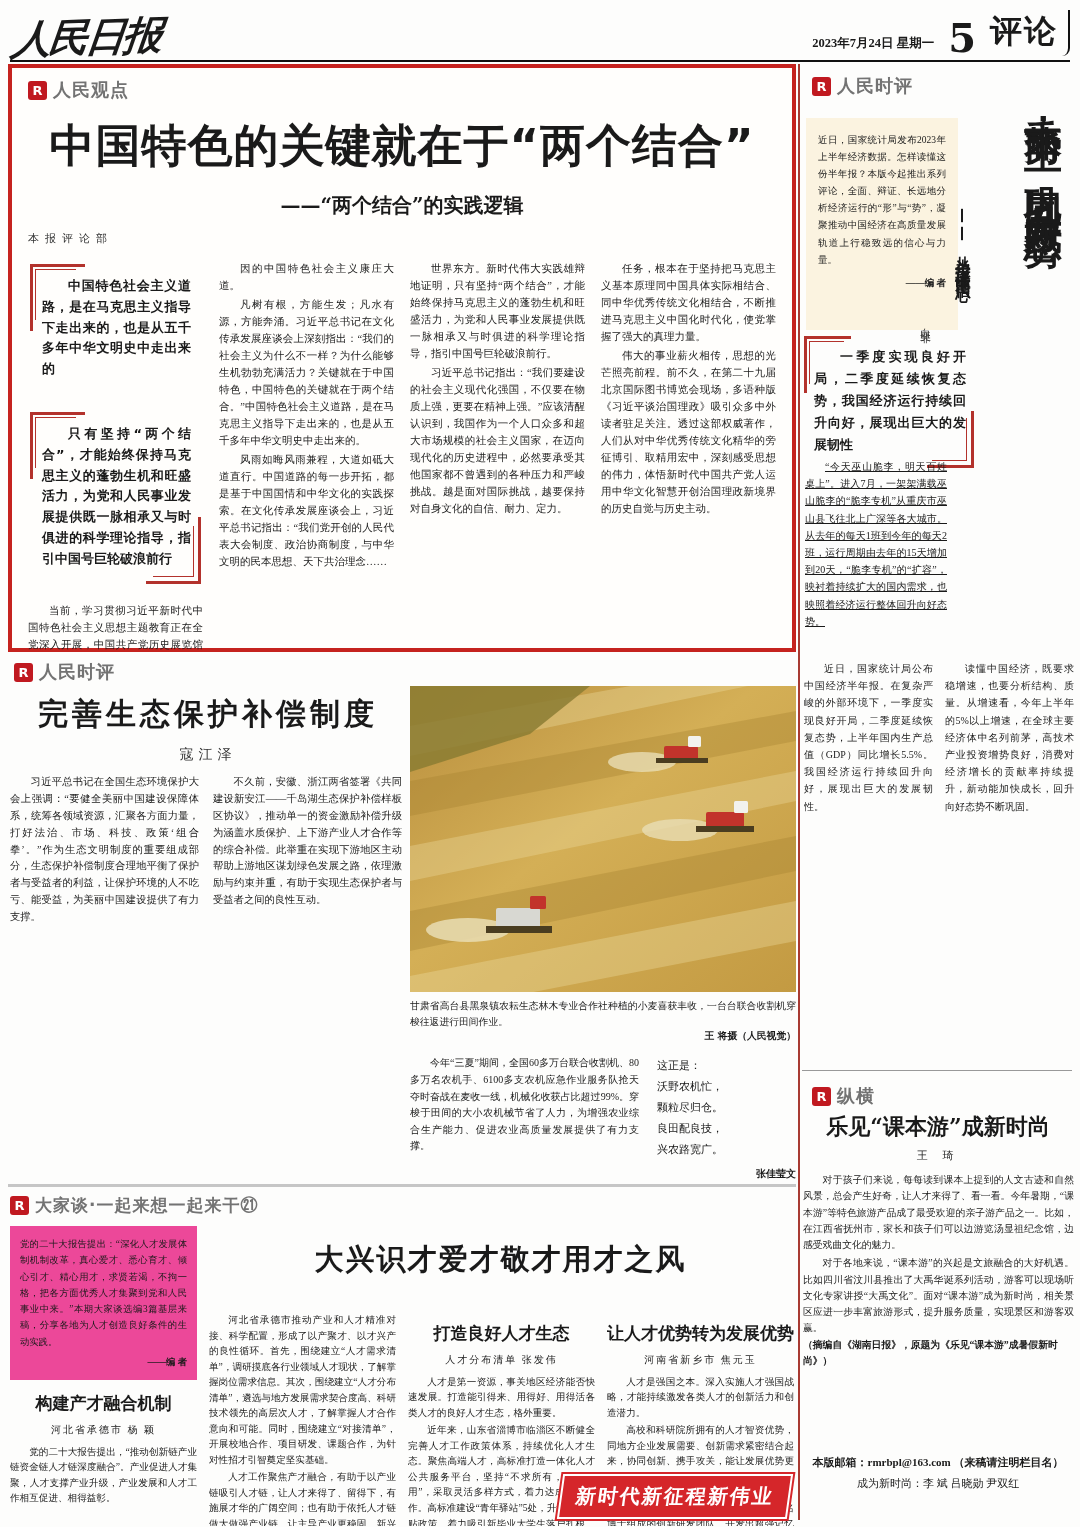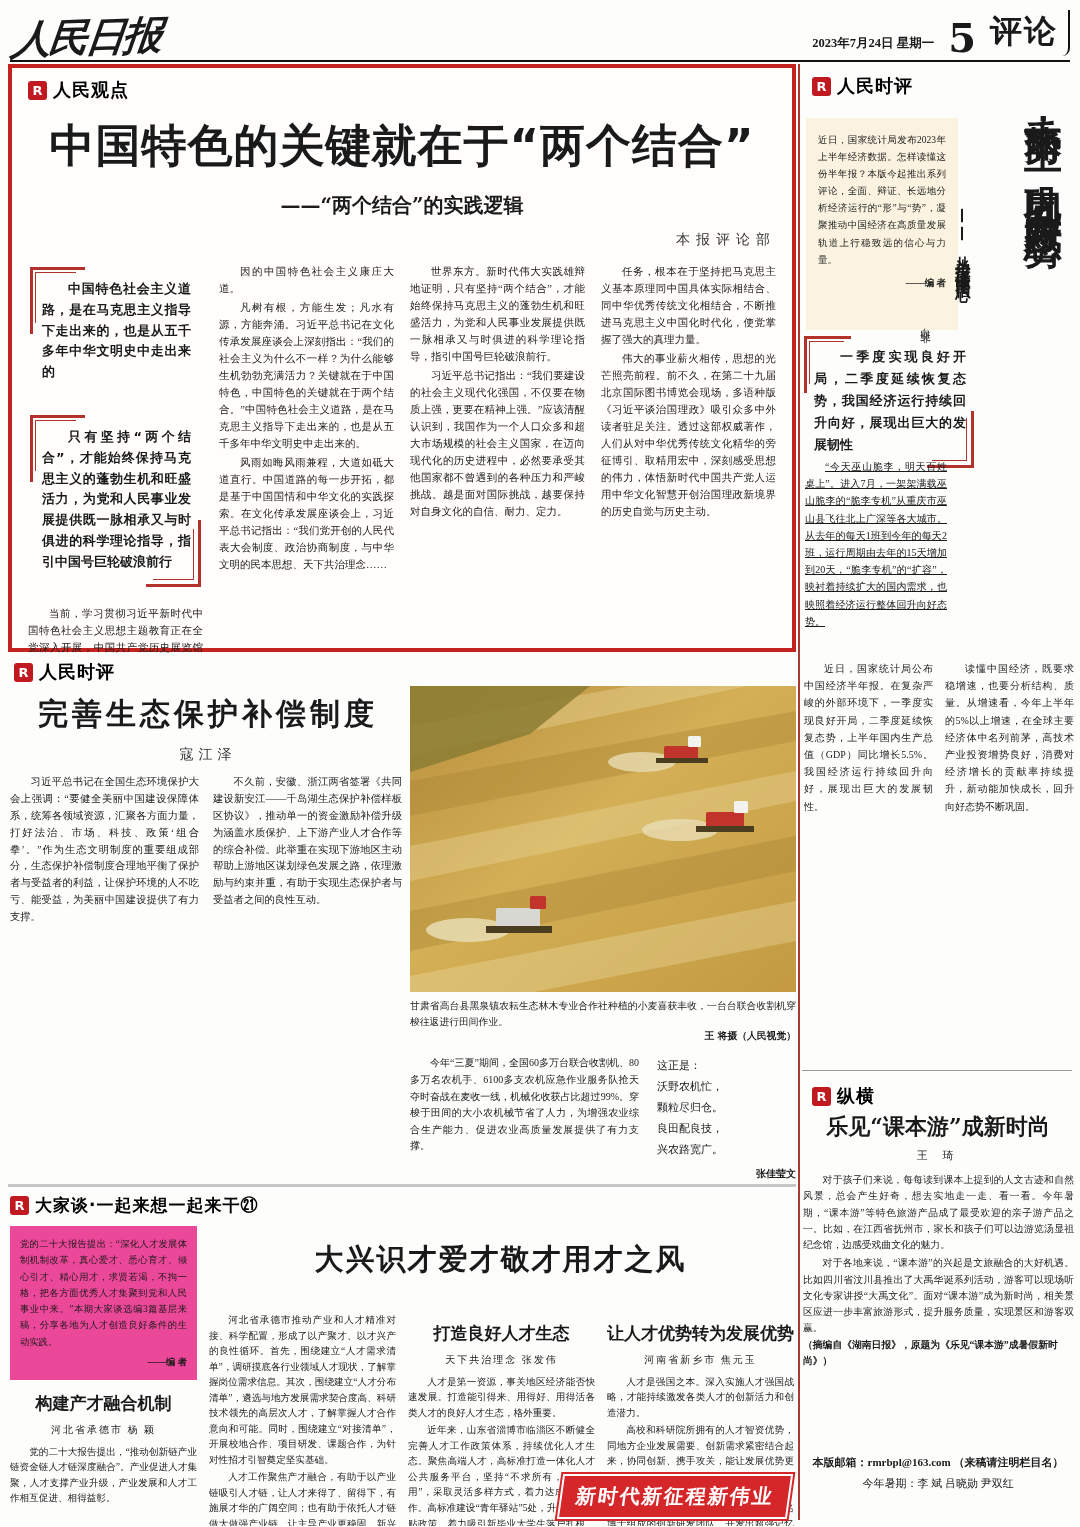--- a/index.html
+++ b/index.html
@@ -13,28 +13,28 @@
   .hdr-date{font-size:12.5px;font-weight:bold;padding-bottom:4px;}
   .pageno{font-size:40px;font-weight:bold;line-height:.9;font-family:"DejaVu Serif",serif;}
   .pagename{font-size:32px;font-weight:bold;letter-spacing:2px;font-family:"DejaVu Serif",serif;
             border-right:2.5px solid #111;border-bottom:0;padding:0 10px 2px 0;
             border-bottom-right-radius:8px;}
   
   .slabel{display:flex;align-items:center;gap:6px;font-family:"DejaVu Sans",sans-serif;}
   .rlogo{width:19px;height:19px;background:#c01920;color:#fff;border-radius:3px;
          display:inline-flex;align-items:center;justify-content:center;
          font:bold 13px "DejaVu Sans",sans-serif;flex:0 0 auto;}
-  .slabel .stext{color:#000000;font-weight:bold;font-size:18px;letter-spacing:1px;}
+  .slabel .stext{color:#737373;font-weight:bold;font-size:18px;letter-spacing:1px;}
   
   .mainbox{position:absolute;top:64px;left:8px;width:788px;height:588px;border:4px solid #c5231f;
            box-sizing:border-box;padding:10px 16px 8px 16px;background:#fffefc;}
   .mtitle{text-align:center;font-family:"DejaVu Sans",sans-serif;font-weight:900;font-size:45px;
           letter-spacing:1px;margin-top:14px;white-space:nowrap;}
   .msub{text-align:center;font-weight:bold;font-size:20px;margin-top:16px;font-family:"DejaVu Serif",serif;}
-  .mby{text-align:right;font-size:14px;letter-spacing:6px;margin-top:12px;color:#333;}
+  .mby{text-align:left;font-size:11px;letter-spacing:6px;margin-top:12px;color:#333;}
   .mcols{display:grid;grid-template-columns:repeat(4,1fr);gap:16px;margin-top:14px;height:392px;overflow:hidden;}
   .mcol{font-size:10.5px;line-height:1.62;text-align:justify;overflow:hidden;}
   .p{margin:0;text-indent:2em;}
   .p+.p{margin-top:2px;}
   
   .pq{position:relative;padding:12px 10px 14px 12px;margin:4px 2px 18px 2px;}
   .pq .pqt{font-weight:bold;font-size:13px;line-height:1.6;text-align:justify;text-indent:2em;
            font-family:"DejaVu Sans",sans-serif;}
   .pq::before{content:"";position:absolute;left:0;top:0;width:52px;height:64px;
               border-left:3px solid #b3322c;border-top:3px solid #b3322c;}
@@ -200,28 +200,28 @@
   <div class="rdiv"></div>
 
   <div class="slabel zh-label">
     <span class="rlogo">R</span>
     <span class="stext">纵横</span>
   </div>
   <div class="zh-title">乐见“课本游”成新时尚</div>
   <div class="zh-author">王  琦</div>
   <div class="zh-body">
     <div>
-        <p class="p">对于孩子们来说，每每读到课本上提到的人文古迹和自然风景，总会产生好奇，想去实地走一走、看一看。今年暑期，“课本游”等特色旅游产品成了最受欢迎的亲子游产品之一。比如，在江西省抚州市，家长和孩子们可以边游览汤显祖纪念馆，边感受戏曲文化的魅力。</p>
+        <p class="p">对于孩子们来说，每每读到课本上提到的人文古迹和自然风景，总会产生好奇，让人才来得了、看一看。今年暑期，“课本游”等特色旅游产品成了最受欢迎的亲子游产品之一。比如，在江西省抚州市，家长和孩子们可以边游览汤显祖纪念馆，边感受戏曲文化的魅力。</p>
         <p class="p">对于各地来说，“课本游”的兴起是文旅融合的大好机遇。比如四川省汶川县推出了大禹华诞系列活动，游客可以现场听文化专家讲授“大禹文化”。面对“课本游”成为新时尚，相关景区应进一步丰富旅游形式，提升服务质量，实现景区和游客双赢。</p>
       </div>
     <p class="p zh-src">（摘编自《湖南日报》，原题为《乐见“课本游”成暑假新时尚》）</p>
   </div>
   <div class="rfoot">
     <div class="em">本版邮箱：rmrbpl@163.com （来稿请注明栏目名）</div>
-    <div>今年暑期：李  斌  吕晓勋  尹双红</div>
+    <div>成为新时尚：李  斌  吕晓勋  尹双红</div>
   </div>
 
   <div class="midband">
     <div class="slabel eco-label">
       <span class="rlogo">R</span>
       <span class="stext">人民时评</span>
     </div>
     <div class="eco-title">完善生态保护补偿制度</div>
     <div class="eco-author">寇江泽</div>
     <div class="eco-cols">
@@ -306,21 +306,21 @@
         <div class="ititle">构建产才融合机制</div>
         <div class="ibyline">河北省承德市  杨  颖</div>
         <p class="p">党的二十大报告提出，“推动创新链产业链资金链人才链深度融合”。产业促进人才集聚，人才支撑产业升级，产业发展和人才工作相互促进、相得益彰。</p>
       </div>
       <div class="djt-col pt">
         <p class="p">河北省承德市推动产业和人才精准对接、科学配置，形成了以产聚才、以才兴产的良性循环。首先，围绕建立“人才需求清单”，调研摸底各行业领域人才现状，了解掌握岗位需求信息。其次，围绕建立“人才分布清单”，遴选与地方发展需求契合度高、科研技术领先的高层次人才，了解掌握人才合作意向和可能。同时，围绕建立“对接清单”，开展校地合作、项目研发、课题合作，为针对性招才引智奠定坚实基础。</p>
         <p class="p">人才工作聚焦产才融合，有助于以产业链吸引人才链，让人才来得了、留得下，有施展才华的广阔空间；也有助于依托人才链做大做强产业链，让主导产业更稳固、新兴产业更茁壮。</p>
       </div>
       <div class="djt-col pt">
         <div class="ititle">打造良好人才生态</div>
-        <div class="ibyline">天下共治理念  张发伟</div>
+        <div class="ibyline">人才分布清单  张发伟</div>
         <p class="p">人才是第一资源，事关地区经济能否快速发展。打造能引得来、用得好、用得活各类人才的良好人才生态，格外重要。</p>
         <p class="p">近年来，山东省淄博市临淄区不断健全完善人才工作政策体系，持续优化人才生态。聚焦高端人才，高标准打造一体化人才公共服务平台，坚持“不求所有，但求所用”，采取灵活多样方式，着力达成项目合作。高标准建设“青年驿站”5处，升级购房补贴政策，着力吸引新毕业大学生落户扎根。这些政策都有一个共同指向，那就是让各类人才都有用武之地。</p>
 
       </div>
       <div class="djt-col pt">
         <div class="ititle">让人才优势转为发展优势</div>
         <div class="ibyline">河南省新乡市  焦元玉</div>
         <p class="p">人才是强国之本。深入实施人才强国战略，才能持续激发各类人才的创新活力和创造潜力。</p>
         <p class="p">高校和科研院所拥有的人才智资优势，同地方企业发展需要、创新需求紧密结合起来，协同创新、携手攻关，能让发展优势更显著。笔者所在的河南省新乡市卫辉市，通过校院地深度合作助力本地企业科技创新。在本地一家新材料公司，由两位院士、多名博士组成的创新研发团队，开发出超强记忆合金材料，填补了国内同类产品的空白。</p>
       </div>

